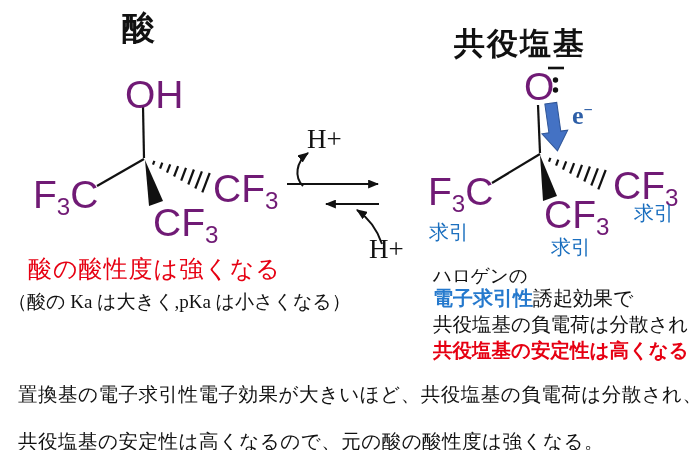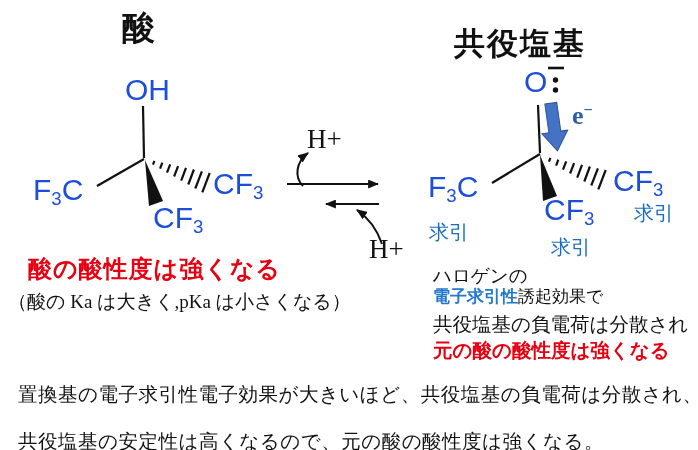--- a/index.html
+++ b/index.html
@@ -2,21 +2,21 @@
 <html><head>
 <meta charset="utf-8">
 <style>
   html,body{margin:0;padding:0;background:#ffffff;}
   #canvas{
     position:relative;width:698px;height:450px;background:#ffffff;overflow:hidden;
     font-family:"Liberation Serif","DejaVu Serif",serif;color:#111;
   }
   .abs{position:absolute;white-space:nowrap;line-height:1;}
   .serif{font-family:"Liberation Serif","DejaVu Serif",serif;}
-  .chem{font-family:"Liberation Sans","DejaVu Sans",sans-serif;font-size:30px;color:#1d4ed8;}
+  .chem{font-family:"Liberation Sans","DejaVu Sans",sans-serif;font-size:39px;color:#701a75;}
   .sub{font-size:0.62em;vertical-align:-0.28em;}
   .sup{font-size:0.62em;vertical-align:0.55em;}
   .title{font-weight:bold;color:#111;}
   .red{color:#e60012;}
   .blue-em{color:#2579cd;font-weight:600;}
   .pull{color:#1b6fbf;font-family:"Liberation Sans","DejaVu Sans",sans-serif;font-size:20px;}
   .electron{color:#2e5fa7;font-weight:bold;}
   svg{position:absolute;left:0;top:0;}
 </style>
 </head>
@@ -95,24 +95,24 @@
   <div class="abs chem" style="left:524px;top:67px;">O</div>
   <div class="abs serif electron" style="left:572px;top:102px;font-size:26px;"><span>e</span><span class="sup">−</span></div>
   <div class="abs chem" style="left:428px;top:172px;"><span>F</span><span class="sub">3</span><span>C</span></div>
   <div class="abs chem" style="left:613px;top:166px;"><span>CF</span><span class="sub">3</span></div>
   <div class="abs chem" style="left:544px;top:195px;"><span>CF</span><span class="sub">3</span></div>
 
   <div class="abs pull" style="left:429px;top:222px;">求引</div>
   <div class="abs pull" style="left:551px;top:237px;">求引</div>
   <div class="abs pull" style="left:634px;top:203px;">求引</div>
 
-  <div class="abs serif red" style="left:28px;top:257px;font-size:24px;font-weight:bold;letter-spacing:1px;">酸の酸性度は強くなる</div>
+  <div class="abs serif red" style="left:28px;top:257px;font-size:24px;font-weight:normal;letter-spacing:1px;">酸の酸性度は強くなる</div>
   <div class="abs serif" style="left:8px;top:292px;font-size:19px;">（酸の Ka は大きく,pKa は小さくなる）</div>
 
   <div class="abs serif" style="left:433px;top:267px;font-size:18.5px;">ハロゲンの</div>
-  <div class="abs serif" style="left:433px;top:288px;font-size:17px;"><span class="blue-em">電子求引性</span><span>誘起効果で</span></div>
+  <div class="abs serif" style="left:433px;top:288px;font-size:20px;"><span class="blue-em">電子求引性</span><span>誘起効果で</span></div>
   <div class="abs serif" style="left:433px;top:315px;font-size:19.5px;">共役塩基の負電荷は分散され</div>
-  <div class="abs serif red" style="left:433px;top:341px;font-size:19.5px;font-weight:600;">元の酸の酸性度は強くなる</div>
+  <div class="abs serif red" style="left:433px;top:341px;font-size:19.5px;font-weight:600;">共役塩基の安定性は高くなる</div>
 
   <div class="abs serif" style="left:18px;top:385px;font-size:19.5px;letter-spacing:0.5px;">置換基の電子求引性電子効果が大きいほど、共役塩基の負電荷は分散され、</div>
   <div class="abs serif" style="left:18px;top:418px;font-size:19.5px;letter-spacing:0.5px;margin-top:14px;">共役塩基の安定性は高くなるので、元の酸の酸性度は強くなる。</div>
 
 </div>
 
 </body></html>

